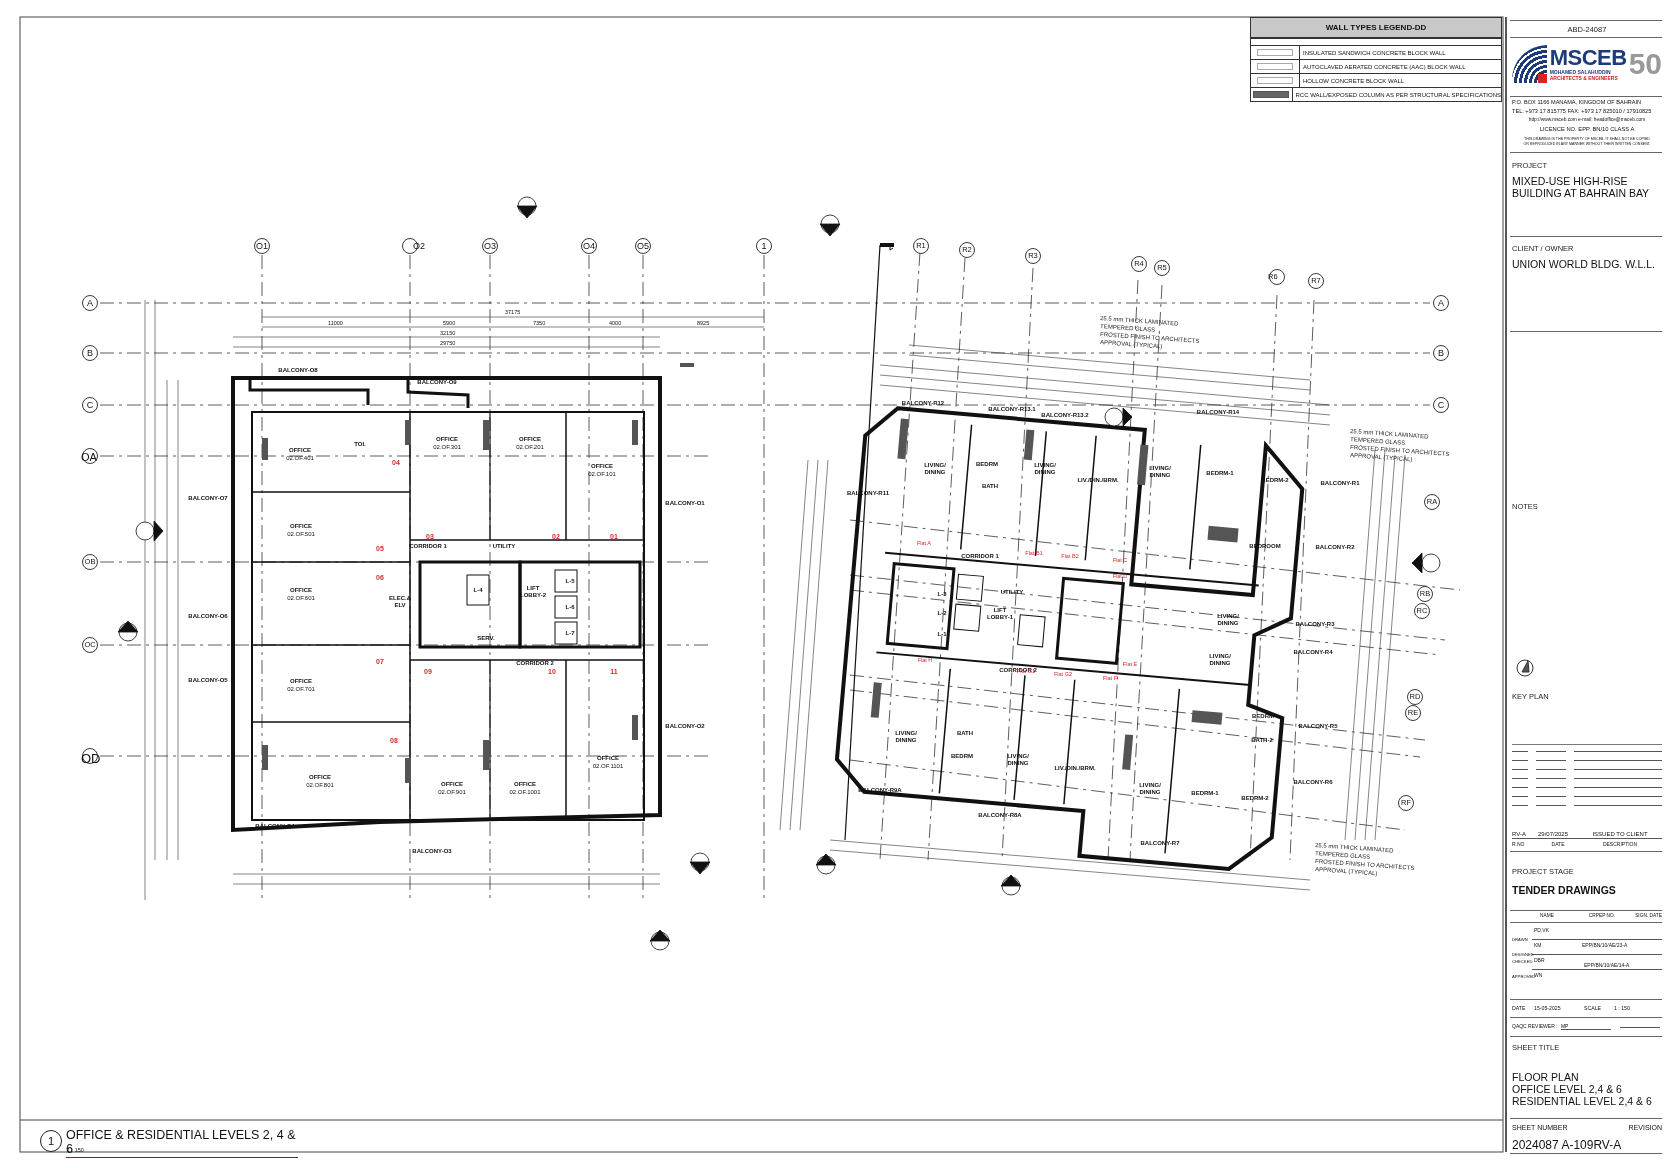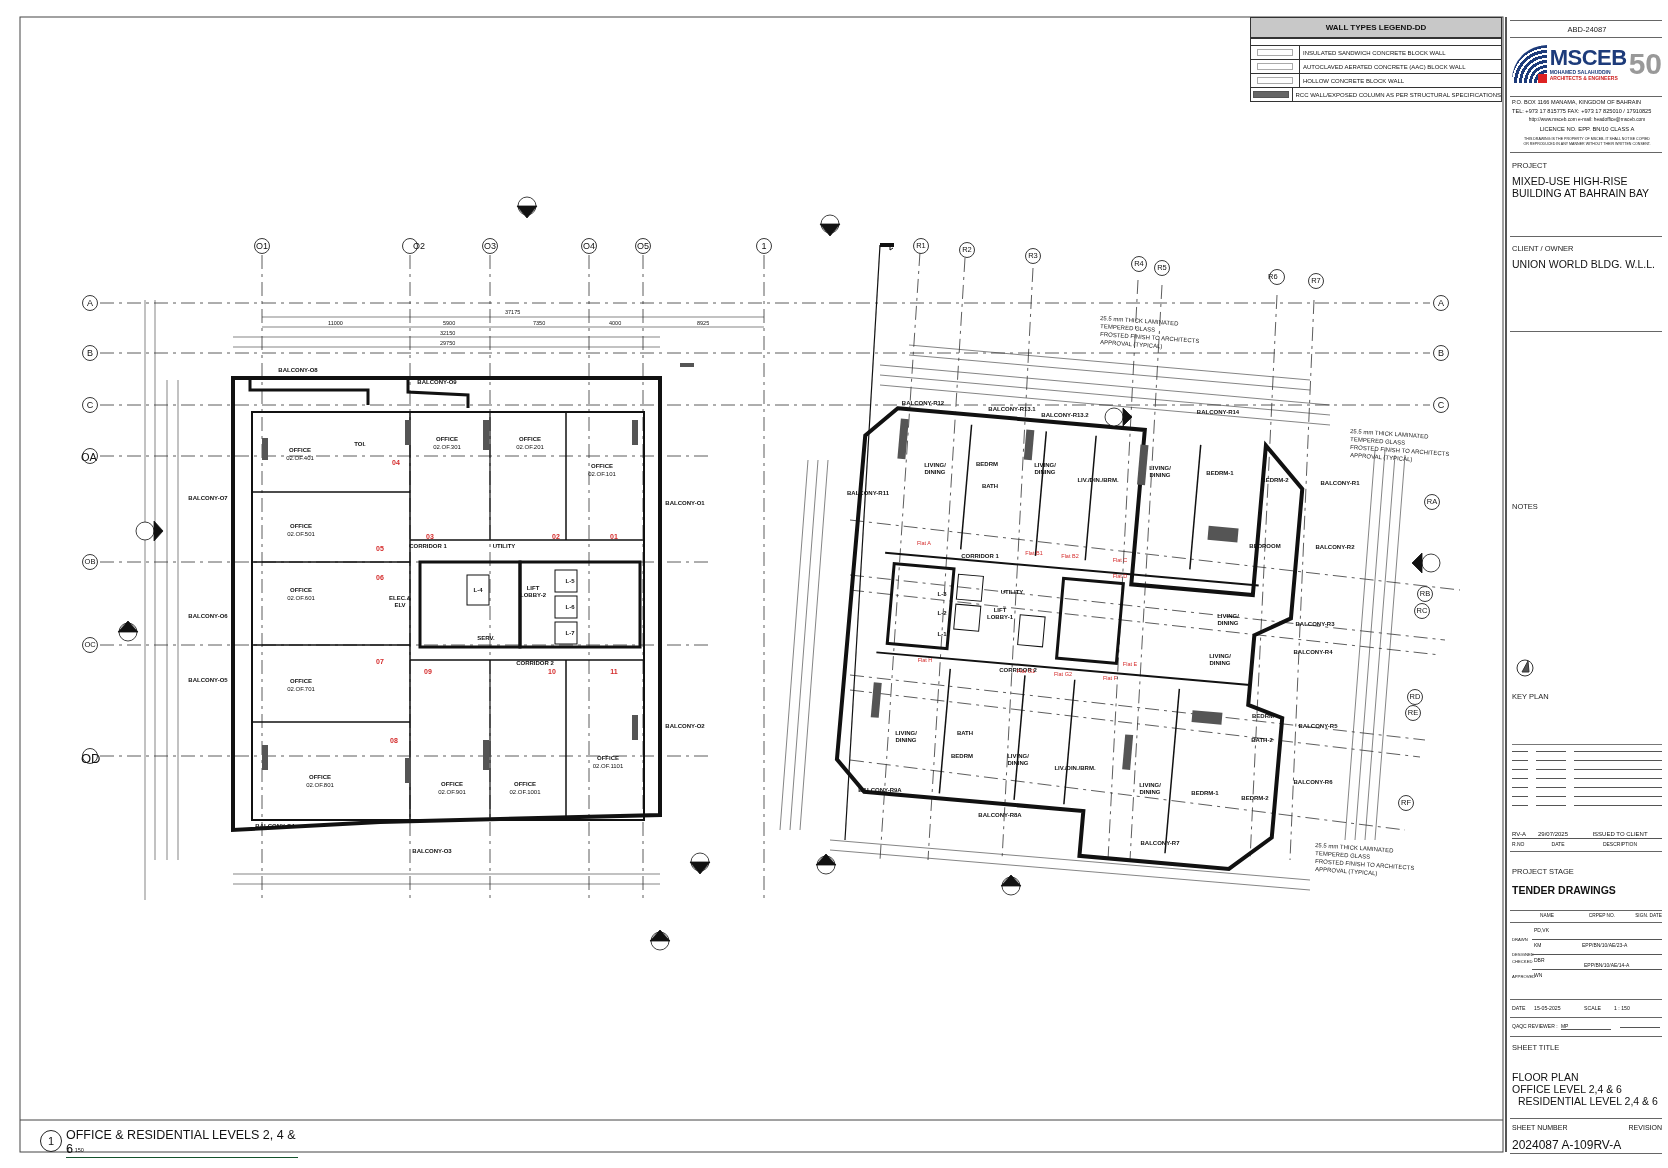--- a/index.html
+++ b/index.html
@@ -599,21 +599,21 @@
   <div style="position:absolute;left:1512px;top:1023px;width:150px;font-size:5px;">
     <span>QAQC REVIEWER :</span>
     <span style="display:inline-block;width:50px;border-bottom:1px solid #555;margin-left:2px;">MP</span>
     <span style="display:inline-block;width:40px;border-bottom:1px solid #555;margin-left:8px;"></span>
   </div>
   <div class="tb-rule" style="top:1036px;border-top-width:1px;"></div>
 
   <div class="tb lbl" style="top:1043px;">SHEET TITLE</div>
   <div class="tb big2" style="top:1071px;">FLOOR PLAN</div>
   <div class="tb big2" style="top:1083px;">OFFICE LEVEL 2,4 &amp; 6</div>
-  <div class="tb big2" style="top:1095px;margin-left:6px;">RESIDENTIAL LEVEL 2,4 &amp; 6</div>
+  <div class="tb big2" style="top:1095px;">RESIDENTIAL LEVEL 2,4 &amp; 6</div>
   <div class="tb-rule" style="top:1118px;"></div>
   <div class="tb" style="top:1124px;font-size:7px;display:flex;justify-content:space-between;">
     <span>SHEET NUMBER</span>
     <span>REVISION</span>
   </div>
   <div class="tb" style="top:1138px;font-size:12px;display:flex;justify-content:flex-start;">
     <span>2024087 A-109</span>
     <span style="margin-right:10px;">RV-A</span>
   </div>
   <div class="tb-rule" style="top:1153px;"></div>

